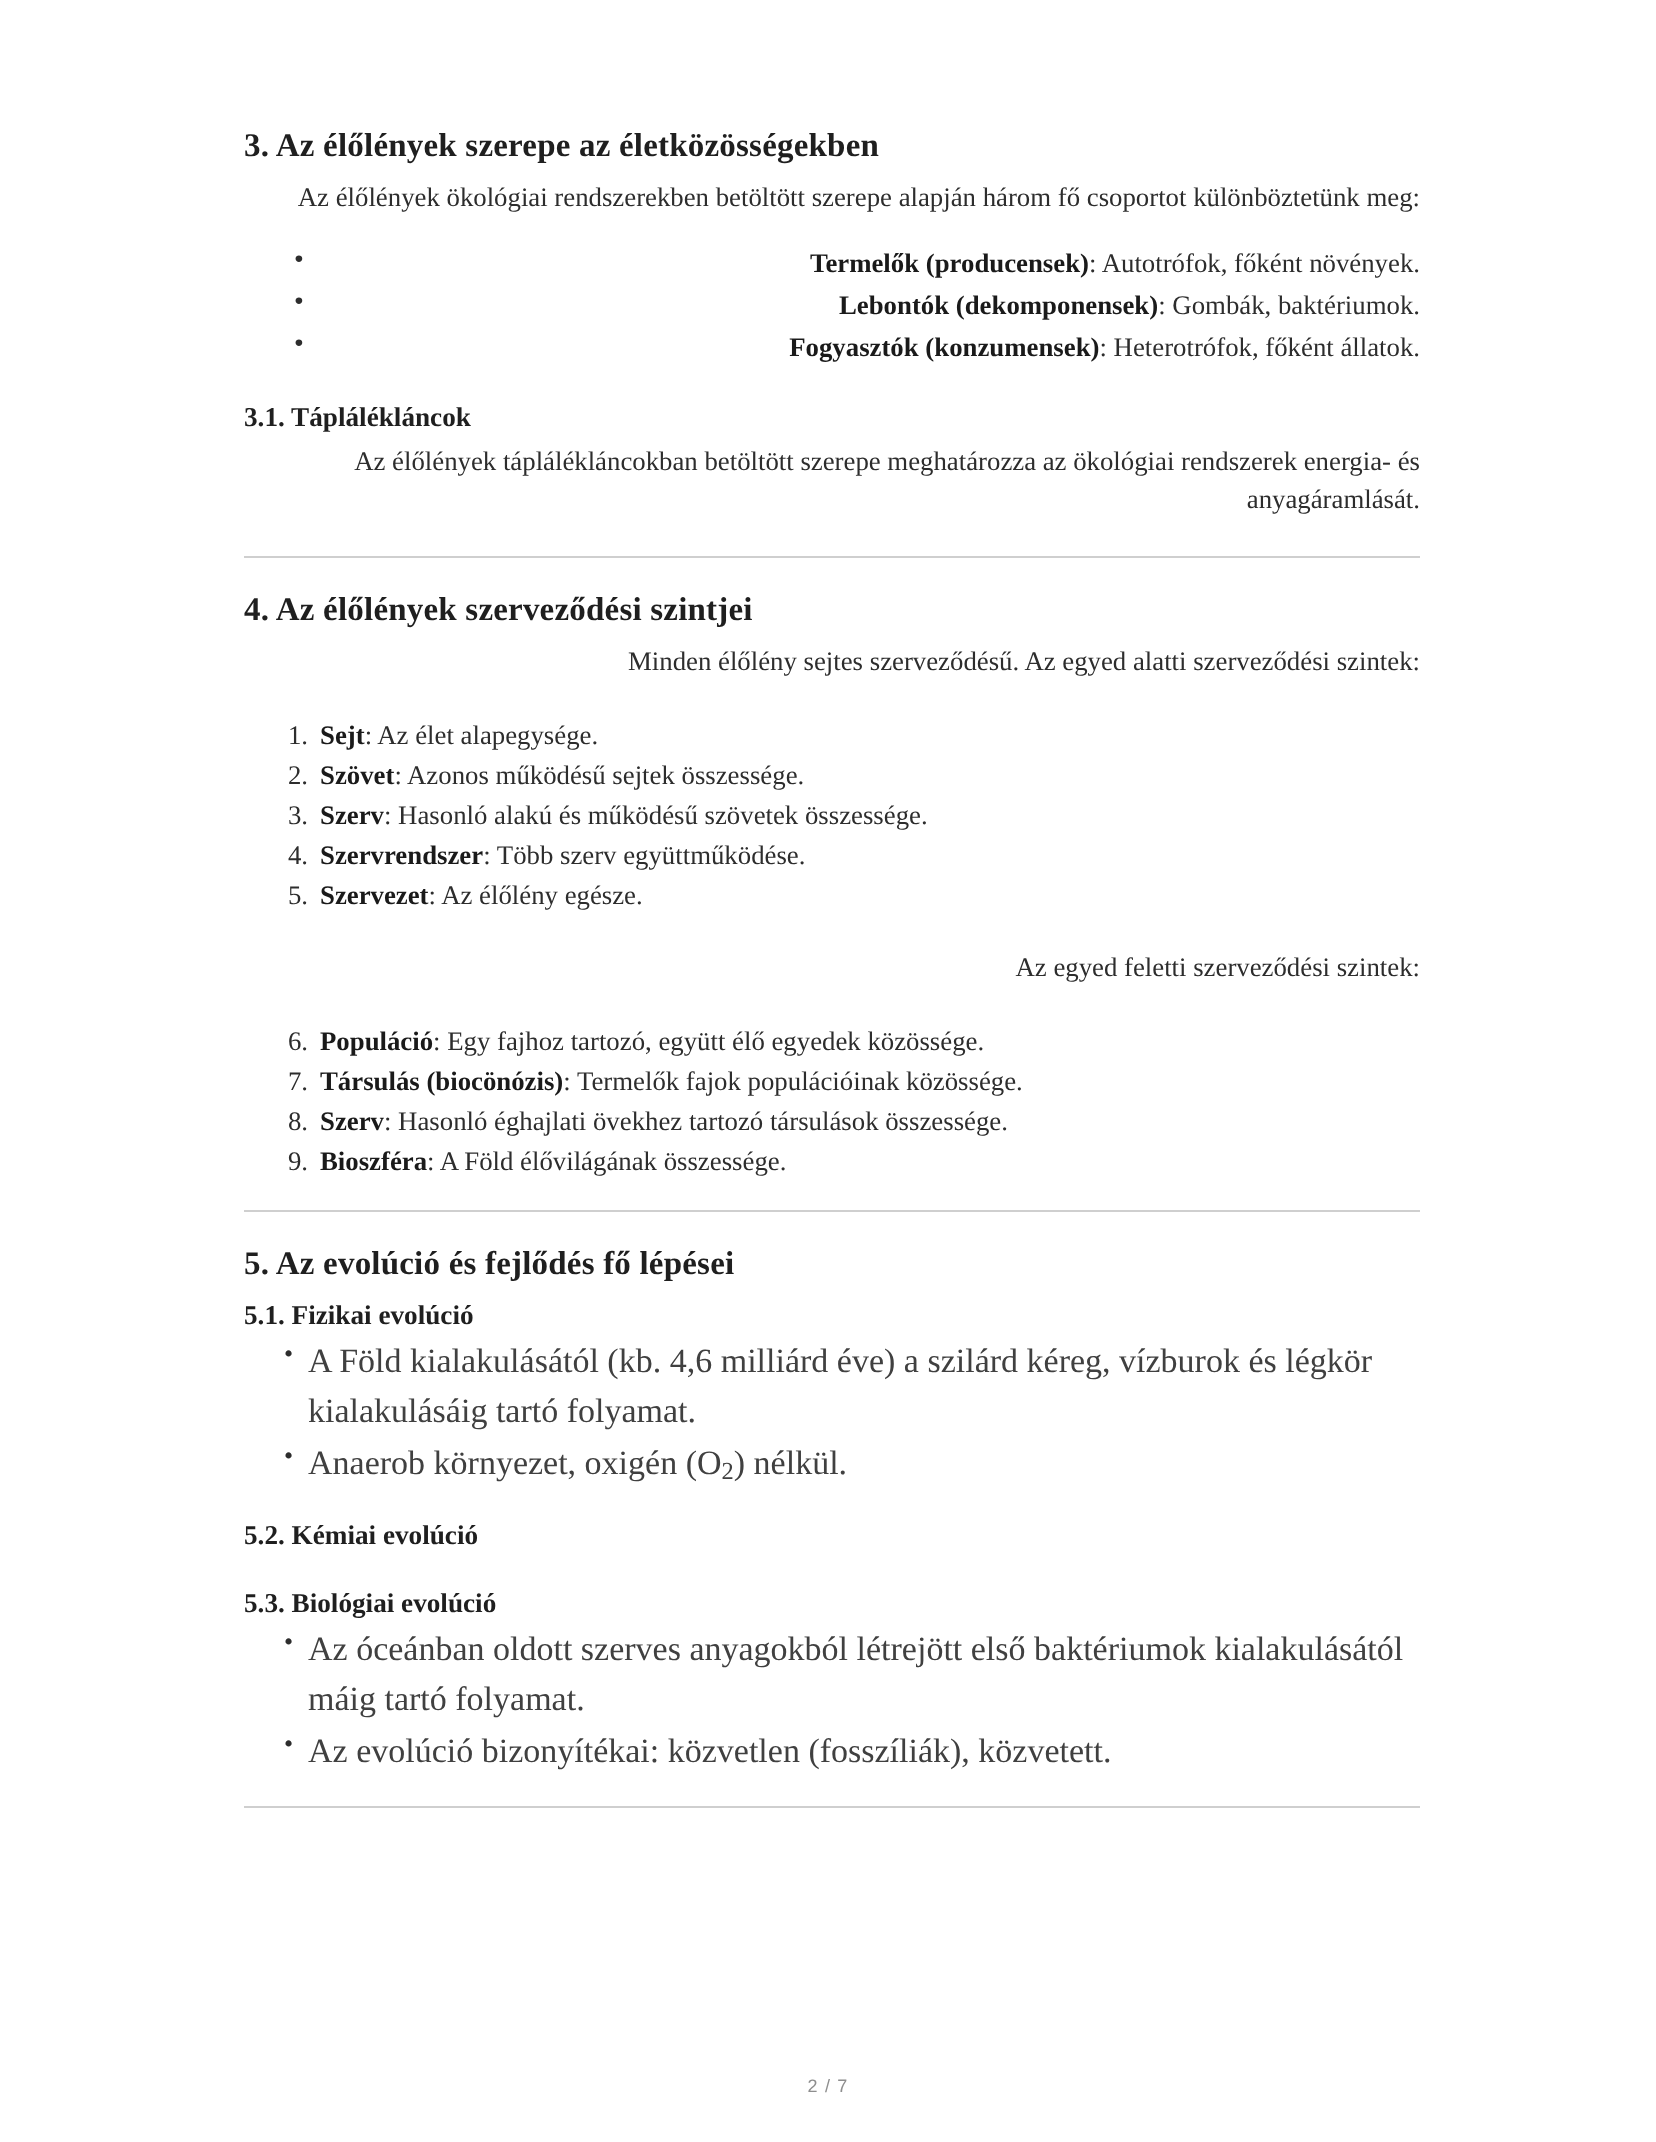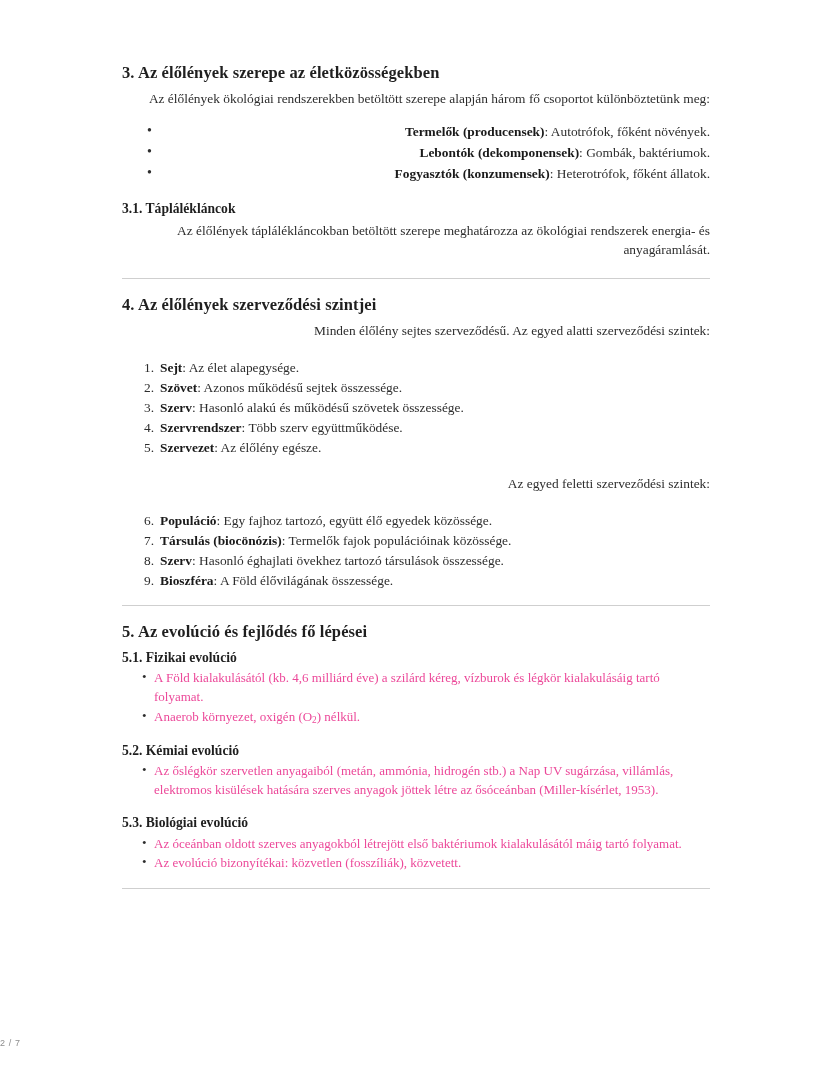--- a/index.html
+++ b/index.html
@@ -81,23 +81,23 @@
     left: 25px;
     top: -1px;
     font-size: 14px;
     color: #2d2d2d;
   }
 
   
   ul.bullets.shallow > li {
     position: relative;
     padding-left: 32px;
-    font-size: 13px;
+    font-size: 17px;
     line-height: 1.45;
-    color: #ec4899;
+    color: #404040;
     margin: 0 0 1px 0;
   }
   ul.bullets.shallow > li::before {
     content: "\2022";
     position: absolute;
     left: 20px;
     top: -1px;
     font-size: 13px;
     color: #2d2d2d;
   }
@@ -135,20 +135,21 @@
 
   .block-gap-sm { height: 9px; }
   .block-gap-md { height: 13px; }
   .block-gap-lg { height: 16px; }
 
   .footer {
     position: absolute;
     left: 0;
     top: 1038px;
     width: 828px;
+    text-align: center;
     font-family: "Liberation Sans", "DejaVu Sans", sans-serif;
     font-size: 9px;
     color: #8e8e8e;
     letter-spacing: 0.6px;
   }
 
   sub { font-size: 0.72em; vertical-align: -0.22em; }
 </style>
 </head>
 <body>
@@ -243,25 +244,20 @@
       </li>
       <li>
         <span>Anaerob környezet, oxigén (O</span><sub>2</sub><span>) nélkül.</span>
       </li>
     </ul>
 
     <div class="block-gap-md"></div>
 
     <h3 class="subsection-title">5.2. Kémiai evolúció</h3>
 
-    <ul class="bullets shallow">
-      <li>
-        <span>Az őslégkör szervetlen anyagaiból (metán, ammónia, hidrogén stb.) a Nap UV sugárzása, villámlás, elektromos kisülések hatására szerves anyagok jöttek létre az ősóceánban (Miller-kísérlet, 1953).</span>
-      </li>
-    </ul>
 
     <div class="block-gap-md"></div>
 
     <h3 class="subsection-title">5.3. Biológiai evolúció</h3>
 
     <ul class="bullets shallow">
       <li>
         <span>Az óceánban oldott szerves anyagokból létrejött első baktériumok kialakulásától máig tartó folyamat.</span>
       </li>
       <li>

